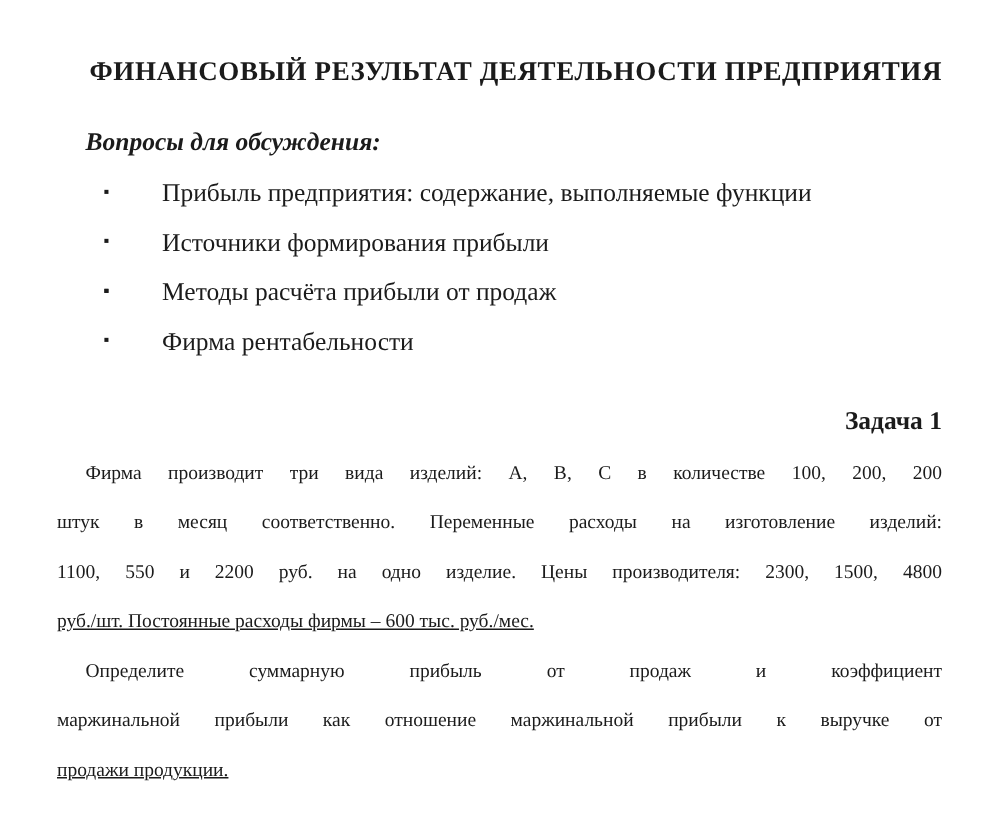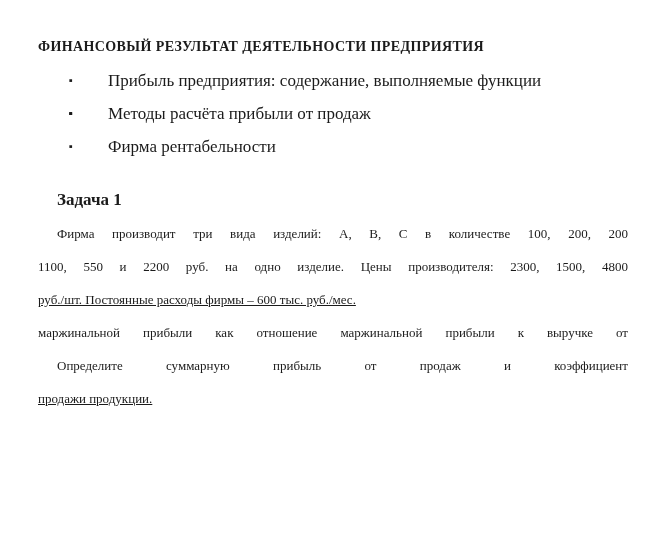--- a/index.html
+++ b/index.html
@@ -17,25 +17,25 @@
   }
   .page {
     width: 666px;
     height: 551px;
     box-sizing: border-box;
     padding: 0 38px;
     background: #ffffff;
   }
   .doc-title {
     margin: 36px 0 0 0;
-    font-size: 14px;
+    font-size: 18px;
     font-weight: bold;
     letter-spacing: 0.4px;
     line-height: 22px;
-    text-align: left;
+    text-align: right;
     white-space: nowrap;
   }
   .discussion-heading {
     margin: 26px 0 0 19px;
     font-size: 17px;
     font-weight: bold;
     font-style: italic;
     line-height: 22px;
   }
   ul.bullet-list {
@@ -54,20 +54,21 @@
     left: 31px;
     top: 0;
     font-size: 11px;
     line-height: 33px;
   }
   .task-heading {
     margin: 26px 0 6px 19px;
     font-size: 17px;
     font-weight: bold;
     line-height: 22px;
+    text-align: right;
   }
   .para {
     font-size: 13px;
   }
   .para .jline {
     line-height: 33px;
     text-align: justify;
     text-align-last: justify;
   }
   .para .jline.first {
@@ -78,49 +79,52 @@
     text-decoration: underline;
   }
 </style>
 </head>
 <body>
 
 <div class="page">
 
   <h1 class="doc-title">ФИНАНСОВЫЙ РЕЗУЛЬТАТ ДЕЯТЕЛЬНОСТИ ПРЕДПРИЯТИЯ</h1>
 
+  <p class="discussion-heading">Вопросы для обсуждения:</p>
 
   <ul class="bullet-list">
     <li>
       <span class="bullet">▪</span>
       <span>Прибыль предприятия: содержание, выполняемые функции</span>
     </li>
     <li>
       <span class="bullet">▪</span>
+      <span>Источники формирования прибыли</span>
     </li>
     <li>
       <span class="bullet">▪</span>
     </li>
     <li>
       <span class="bullet">▪</span>
       <span>Методы расчёта прибыли от продаж</span>
     </li>
     <li>
       <span class="bullet">▪</span>
       <span>Фирма рентабельности</span>
     </li>
   </ul>
 
   <h2 class="task-heading">Задача 1</h2>
 
   <div class="para">
       <div class="jline first">Фирма производит три вида изделий: А, В, С в количестве 100, 200, 200</div>
+      <div class="jline">штук в месяц соответственно. Переменные расходы на изготовление изделий:</div>
       <div class="jline">1100, 550 и 2200 руб. на одно изделие. Цены производителя: 2300, 1500, 4800</div>
       <div class="jline last">руб./шт. Постоянные расходы фирмы – 600 тыс. руб./мес.</div>
     </div>
 
   <div class="para">
+      <div class="jline first">Определите суммарную прибыль от продаж и коэффициент</div>
       <div class="jline">маржинальной прибыли как отношение маржинальной прибыли к выручке от</div>
-      <div class="jline first">Определите суммарную прибыль от продаж и коэффициент</div>
       <div class="jline last">продажи продукции.</div>
     </div>
 
 </div>
 
 </body></html>

